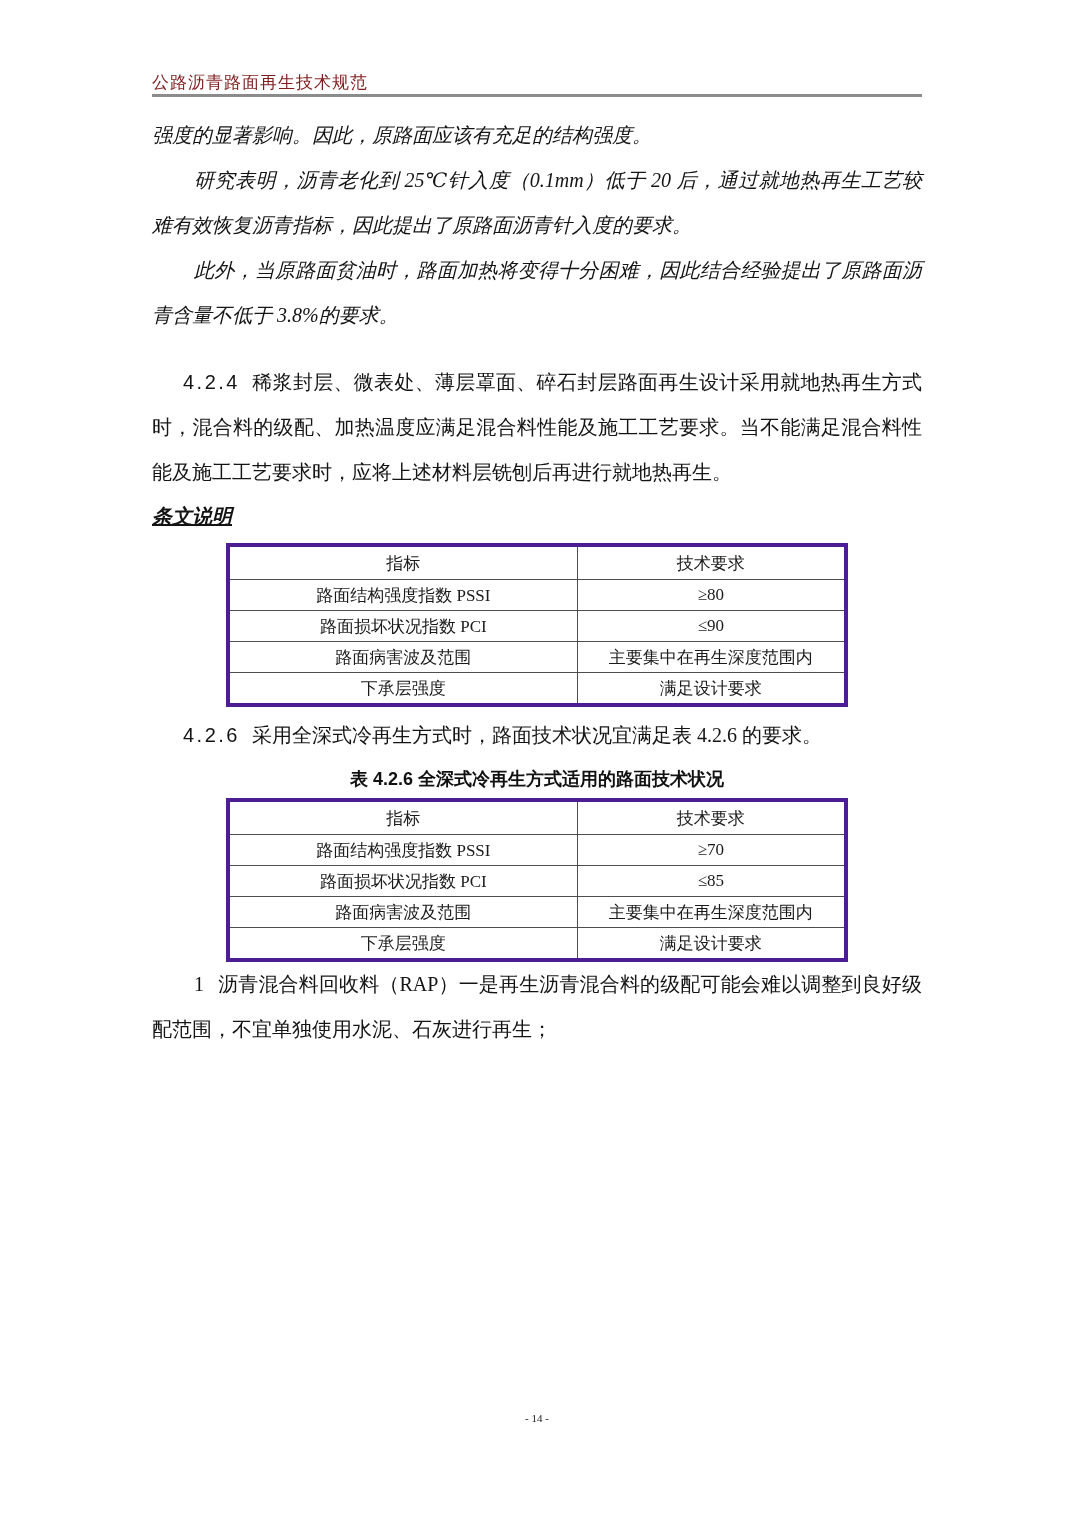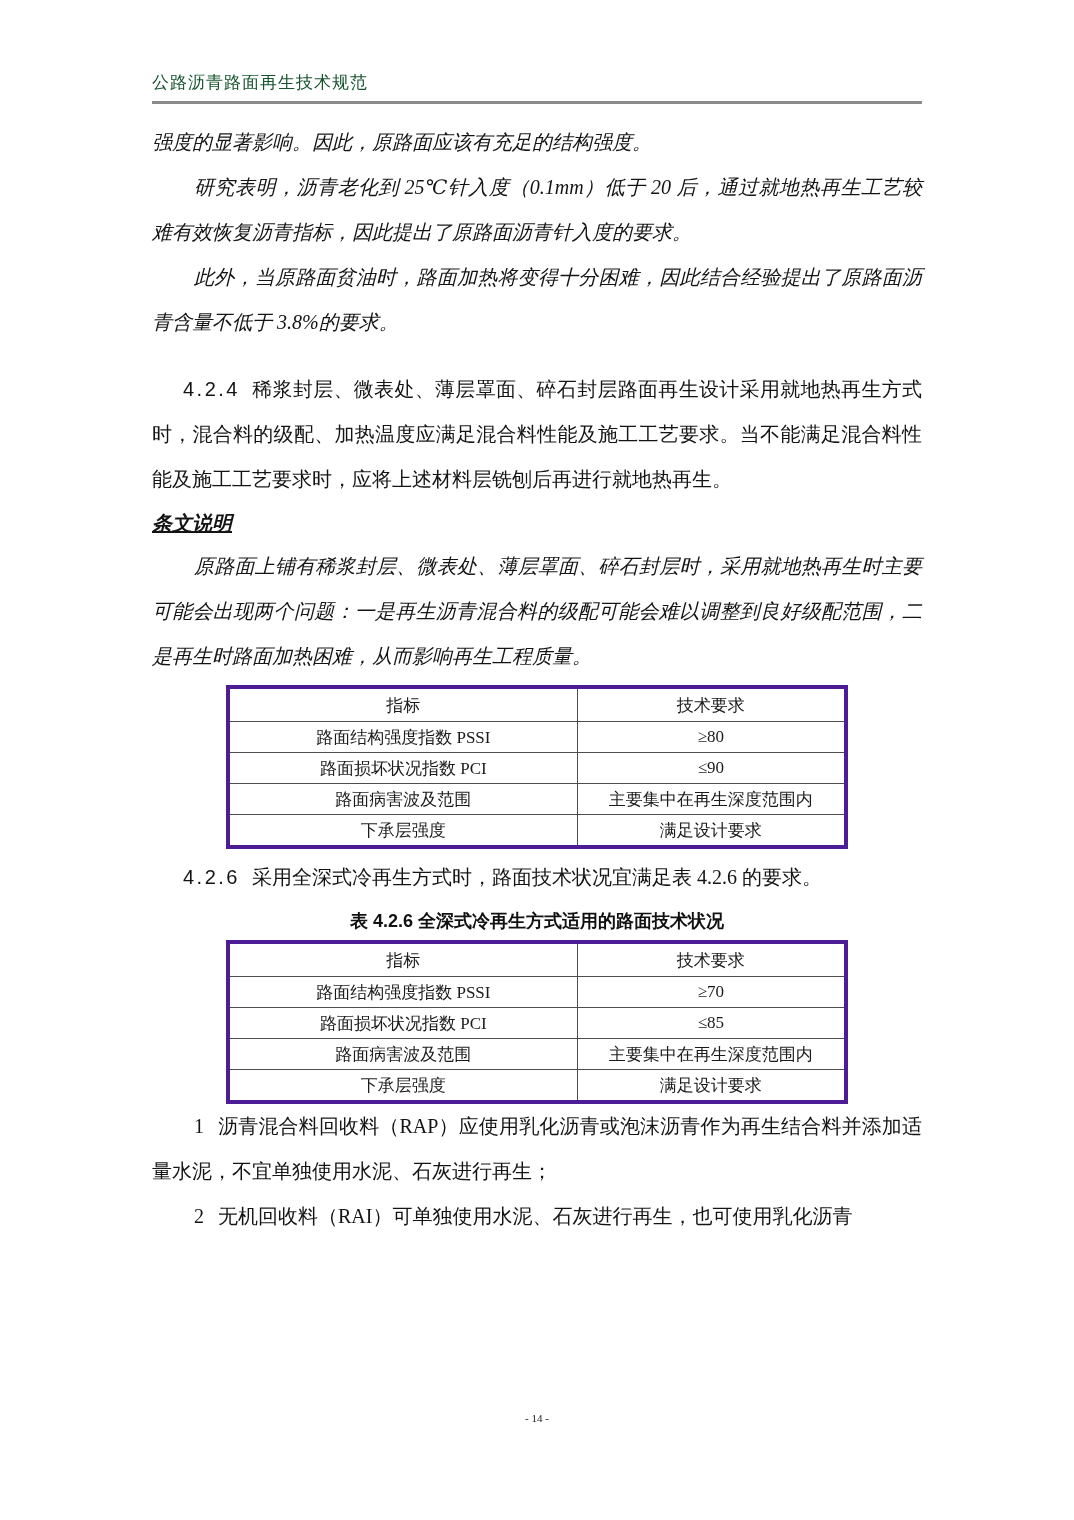--- a/index.html
+++ b/index.html
@@ -18,23 +18,22 @@
   }
   .content {
     width: 770px;
     margin: 0 auto;
   }
   
   .running-head {
     padding-top: 72px;
     font-size: 17px;
     line-height: 22px;
-    color: #14532d;
+    color: #7f1d1d;
     letter-spacing: 1px;
-    padding-bottom: 7px;
     border-bottom: 3px solid #8b8b8b;
   }
   
   .para {
     margin: 0;
     font-size: 20px;
     line-height: 45px;
     text-align: justify;
   }
   .kai { font-style: italic; }          
@@ -113,21 +112,20 @@
       <p class="para kai mt-first">强度的显著影响。因此，原路面应该有充足的结构强度。</p>
 
       <p class="para kai indent2">研究表明，沥青老化到 25℃针入度（0.1mm）低于 20 后，通过就地热再生工艺较难有效恢复沥青指标，因此提出了原路面沥青针入度的要求。</p>
 
       <p class="para kai indent2">此外，当原路面贫油时，路面加热将变得十分困难，因此结合经验提出了原路面沥青含量不低于 3.8%的要求。</p>
 
       <p class="para clause-p mt-section"><span class="clause-num">4.2.4</span><span>稀浆封层、微表处、薄层罩面、碎石封层路面再生设计采用就地热再生方式时，混合料的级配、加热温度应满足混合料性能及施工工艺要求。当不能满足混合料性能及施工工艺要求时，应将上述材料层铣刨后再进行就地热再生。</span></p>
 
       <h3 class="cxsm-heading">条文说明</h3>
 
-      <p class="para kai indent2">原路面上铺有稀浆封层、微表处、薄层罩面、碎石封层时，采用就地热再生时主要可能会出现两个问题：一是再生沥青混合料的级配可能会难以调整到良好级配范围，二是再生时路面加热困难，从而影响再生工程质量。</p>
 
 
 
       <table class="spec-table">
         <colgroup>
             <col class="c-indicator">
             <col class="c-requirement">
           </colgroup>
         <thead>
           <tr>
@@ -184,23 +182,22 @@
             <td>主要集中在再生深度范围内</td>
           </tr>
           <tr>
             <td>下承层强度</td>
             <td>满足设计要求</td>
           </tr>
         </tbody>
       </table>
 
 
-      <p class="para indent2"><span class="item-num">1</span><span>沥青混合料回收料（RAP）应使用乳化沥青或泡沫沥青作为再生结合料并添加适量水泥，不宜单独使用水泥、石灰进行再生；</span></p>
-
-      <p class="para indent2"><span class="item-num">2</span><span>无机回收料（RAI）可单独使用水泥、石灰进行再生，也可使用乳化沥青</span></p>
+      <p class="para indent2"><span class="item-num">1</span><span>沥青混合料回收料（RAP）一是再生沥青混合料的级配可能会难以调整到良好级配范围，不宜单独使用水泥、石灰进行再生；</span></p>
+
 
     </main>
   </div>
 
   <footer class="page-footer">
     <span>- 14 -</span>
   </footer>
 </div>
 
 </body></html>

